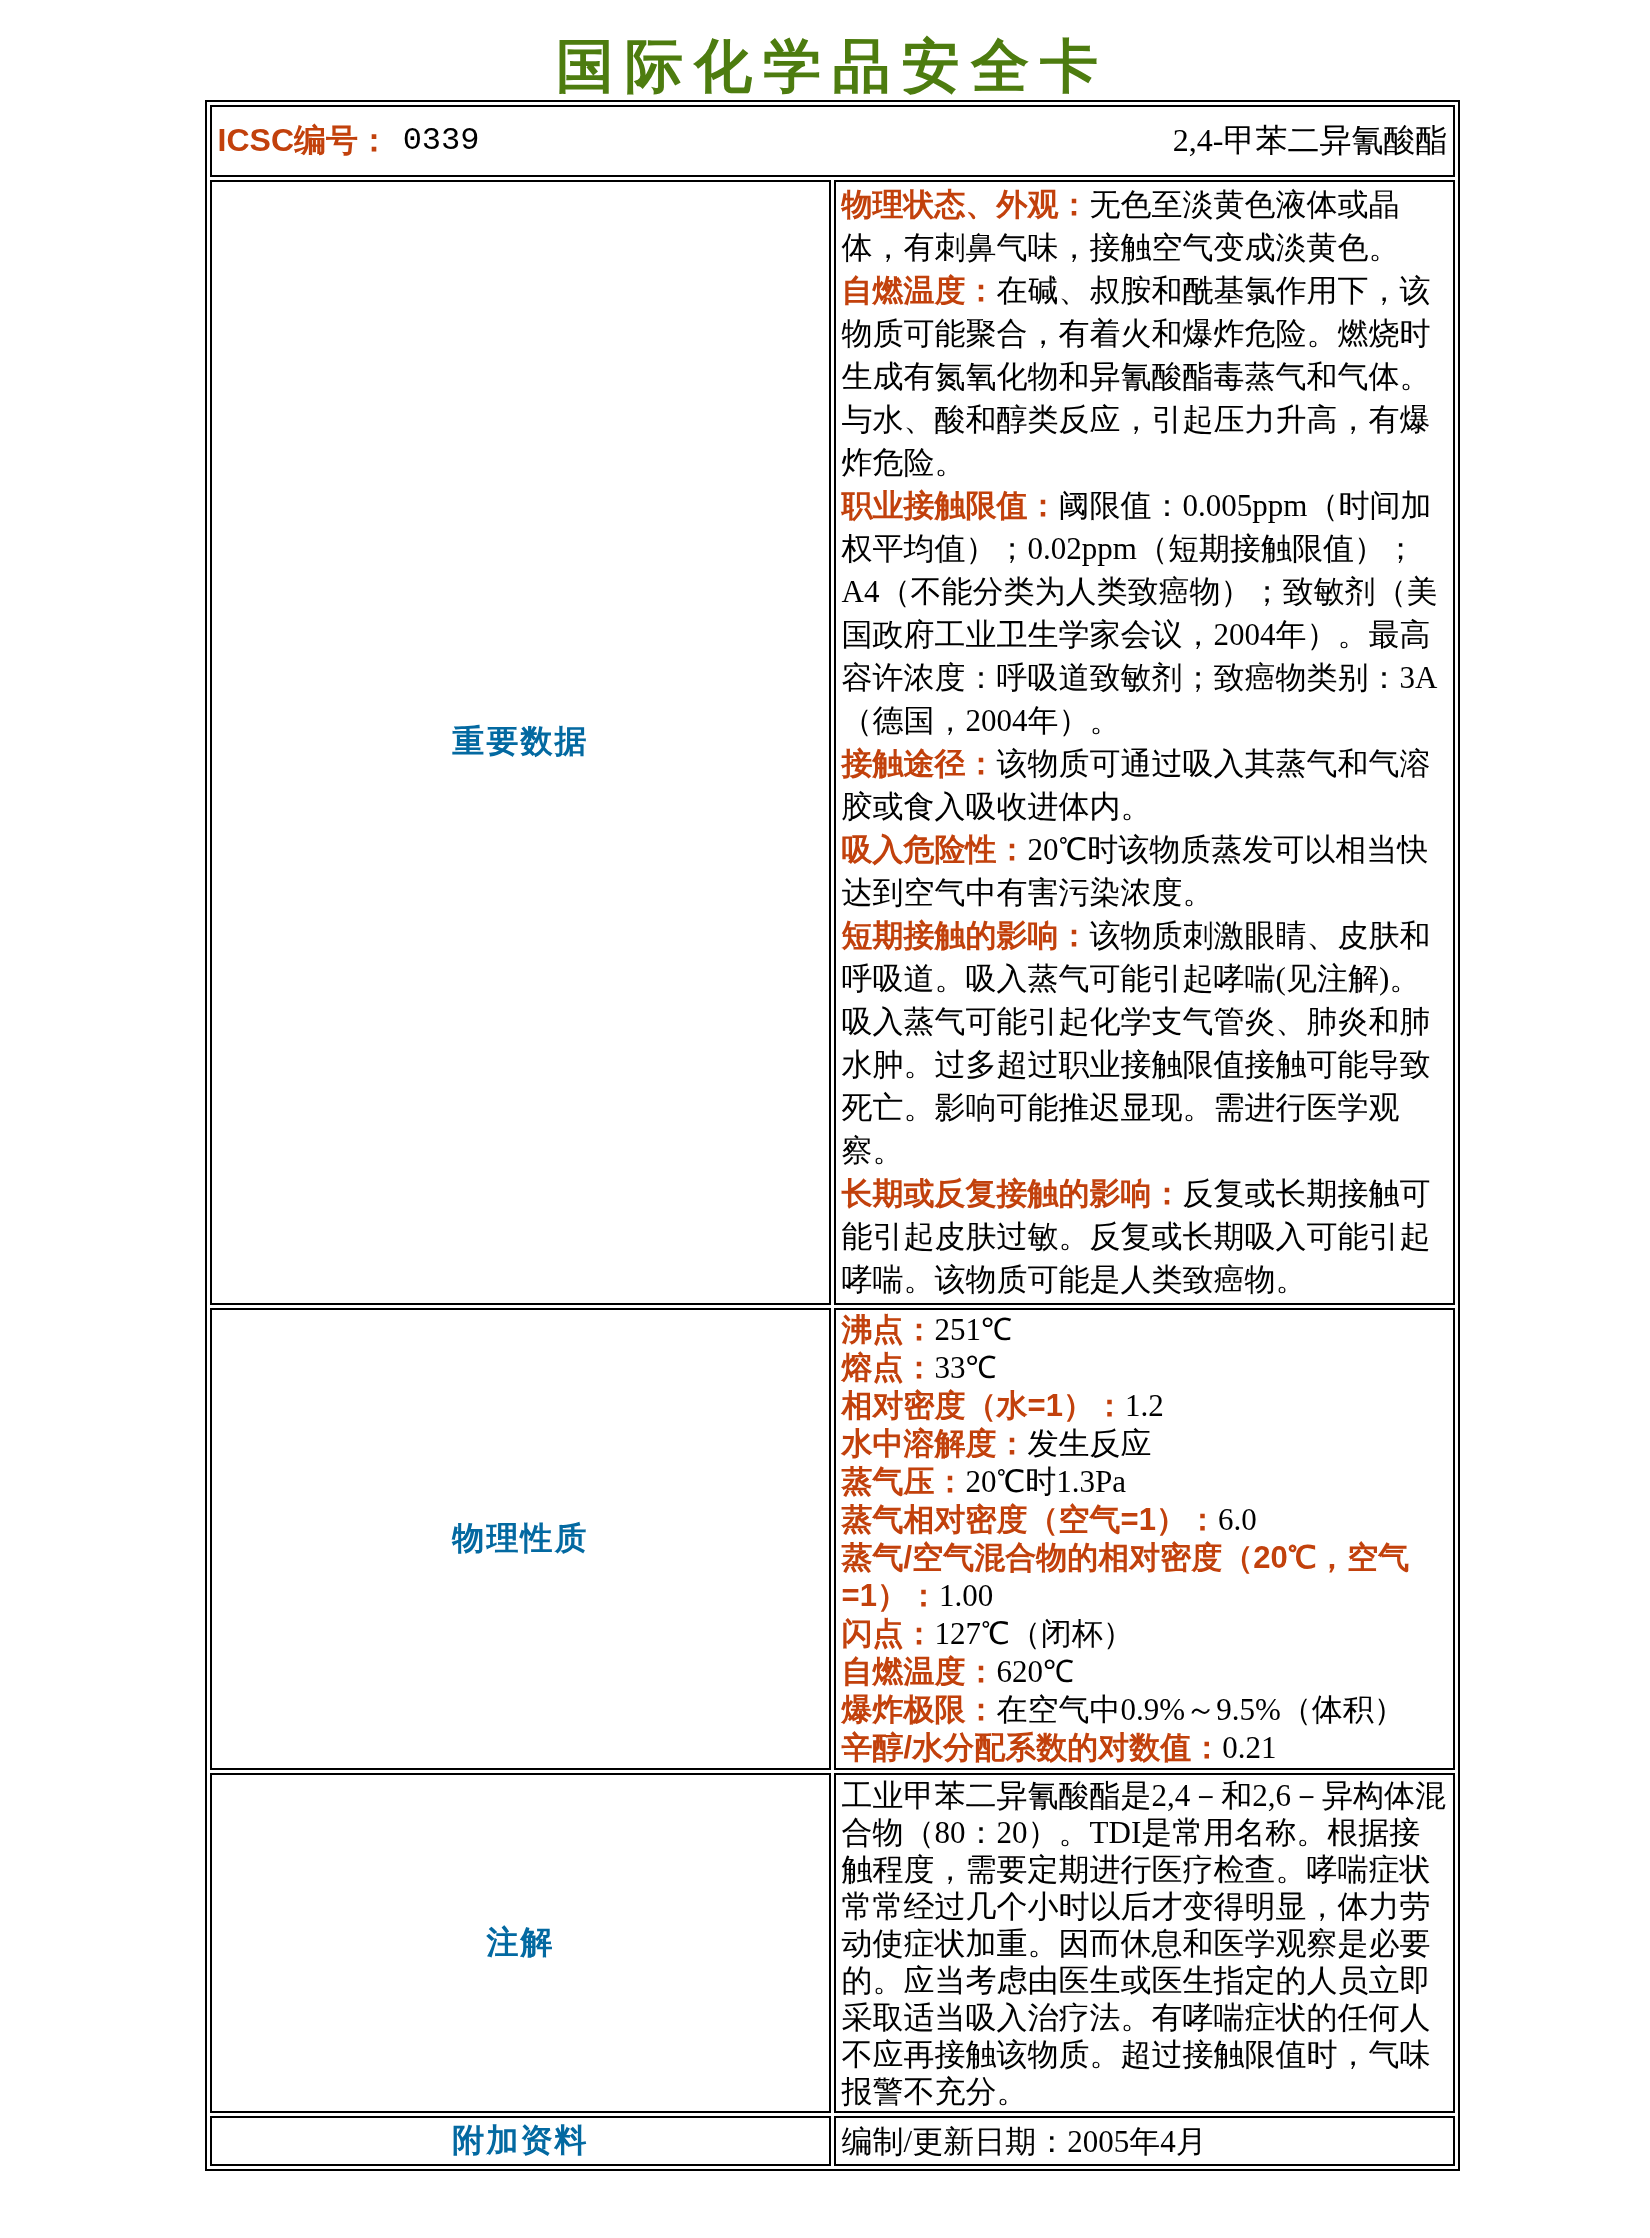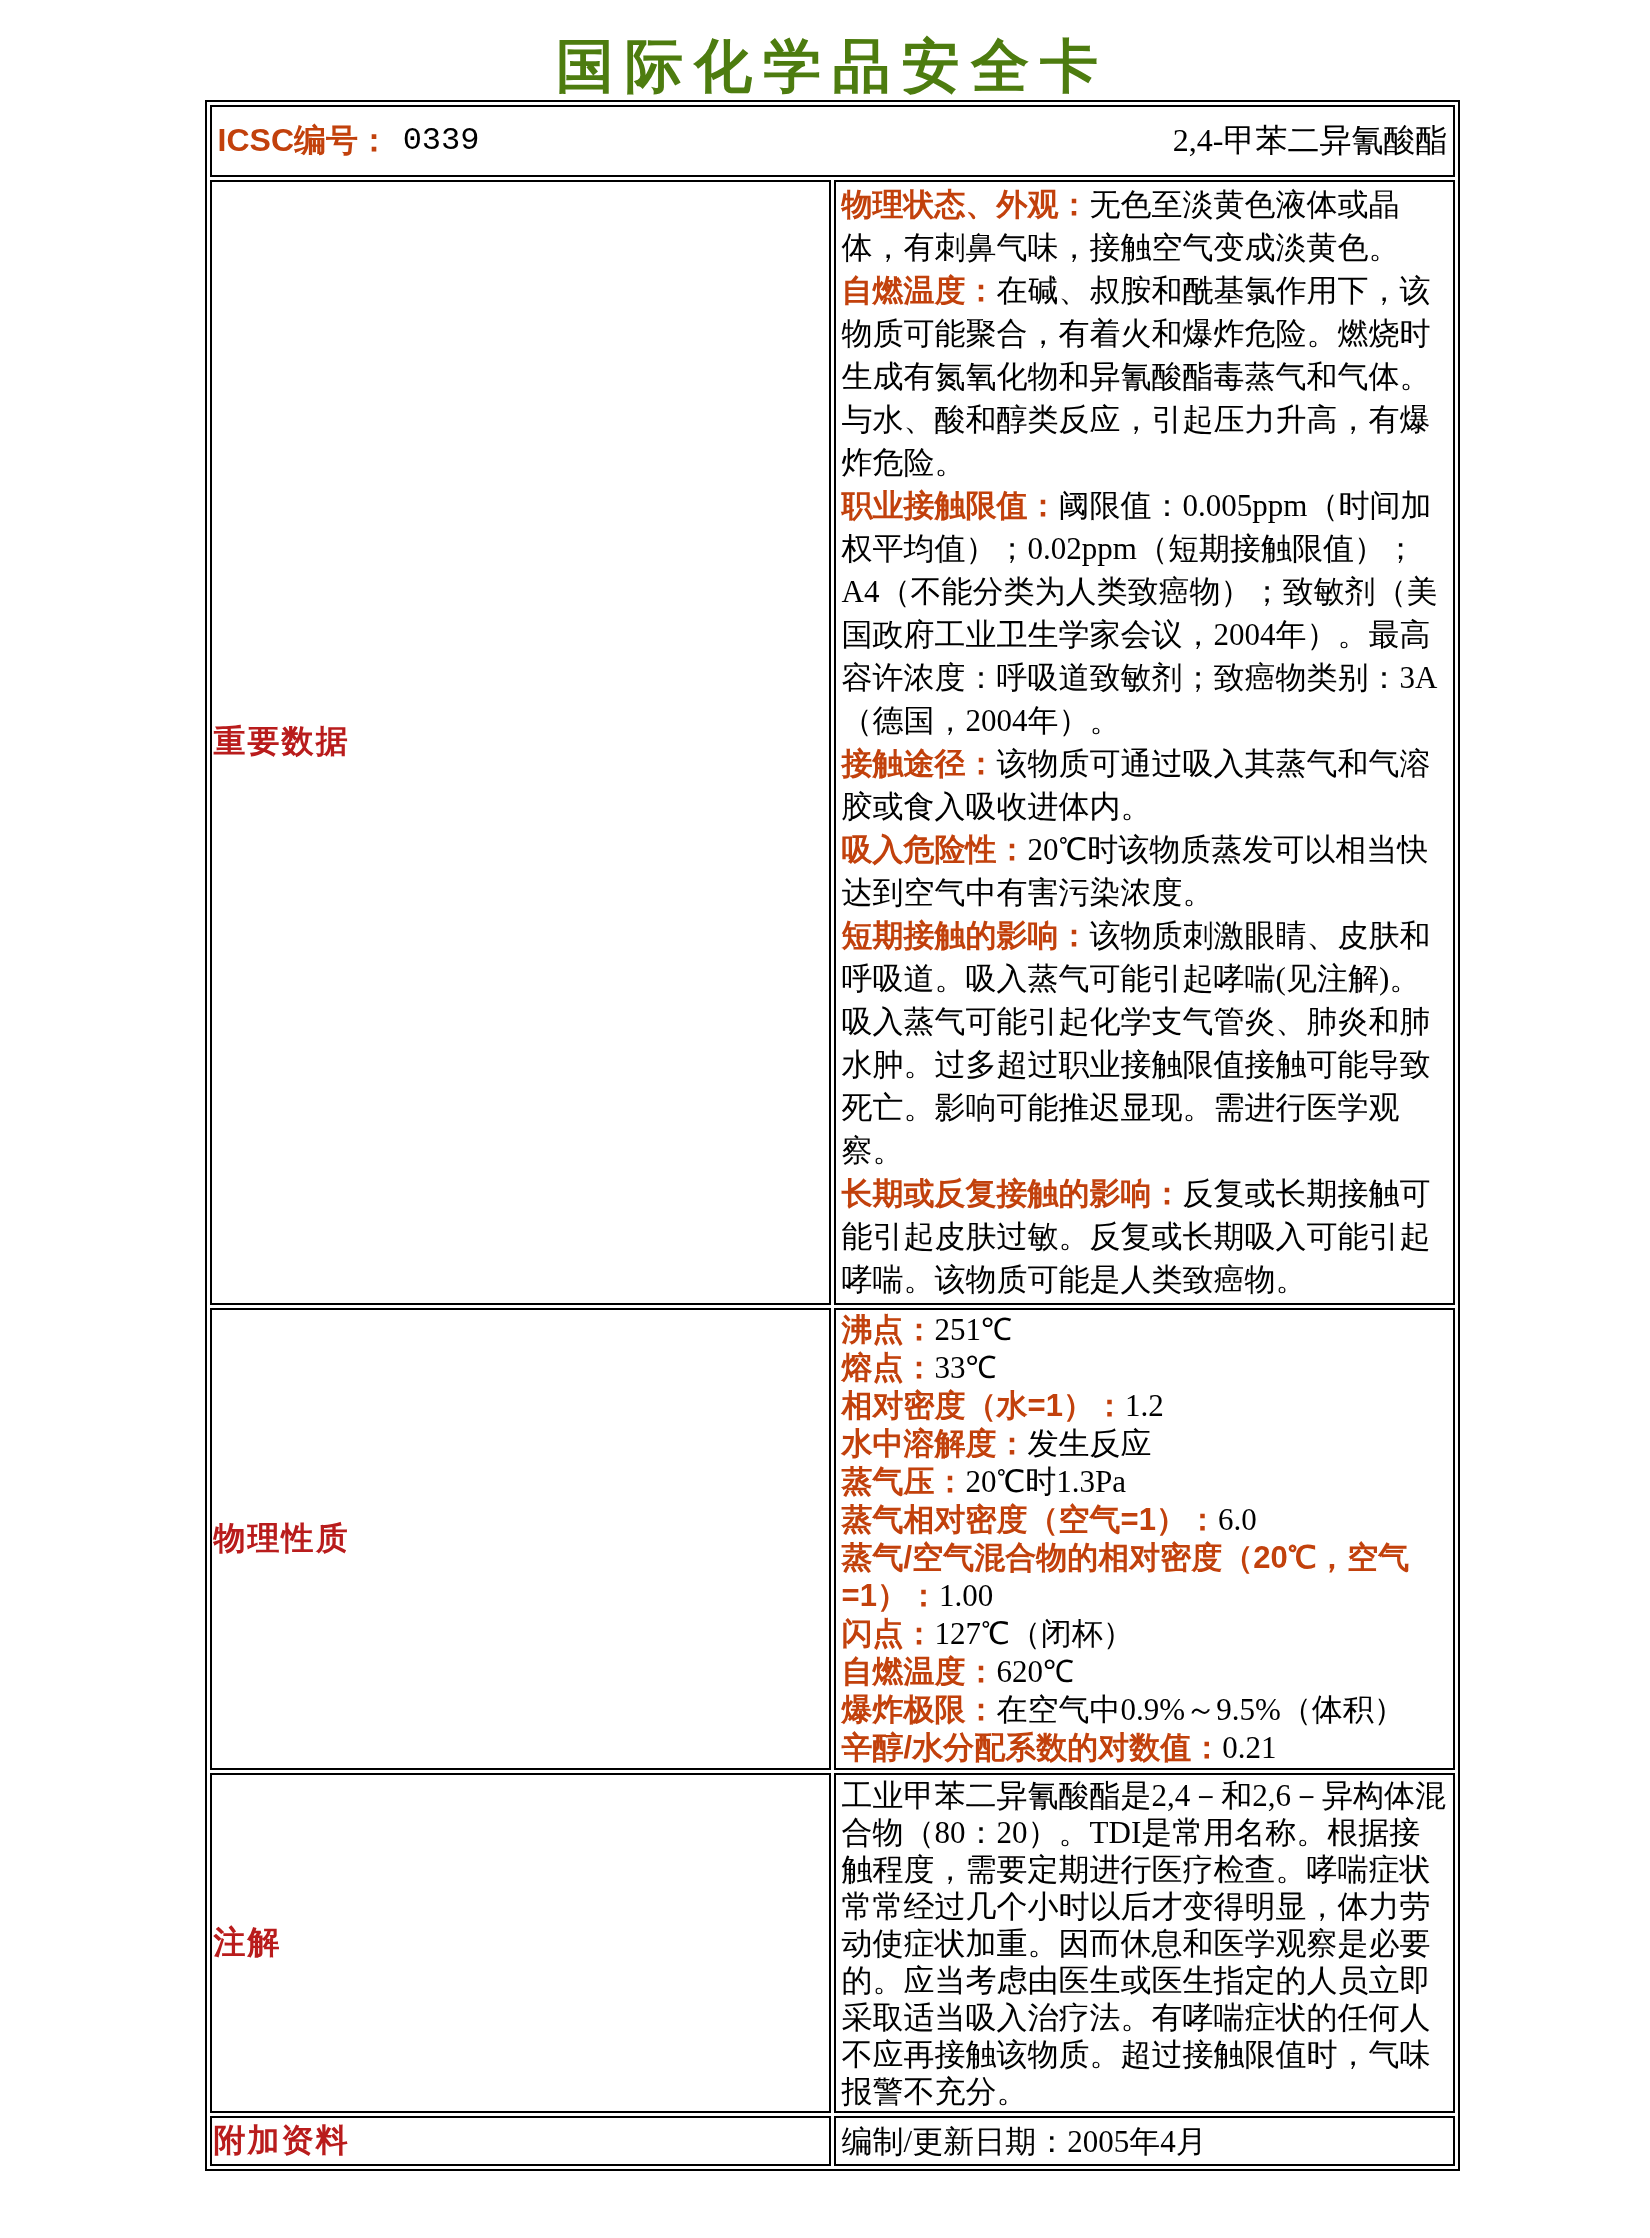--- a/index.html
+++ b/index.html
@@ -13,23 +13,23 @@
     text-align:center;font-size:58px;font-weight:bold;color:#4d7c0f;
     letter-spacing:11.2px;font-family:"Liberation Serif", serif;white-space:nowrap;
   }
   table.card{
     position:absolute;left:205px;top:100px;width:1255px;
     border-collapse:separate;border-spacing:3.5px;border:2.8px solid #000;background:#fff;
     table-layout:fixed;
   }
   td{border:2.8px solid #000;background:#fff;padding:1.4px 5.6px;vertical-align:middle;}
   td.label-cell{
-    width:170px;padding:0 1.4px;
+    width:170px;text-align:center;padding:0 1.4px;
     font-family:"Liberation Sans", sans-serif;font-weight:bold;
-    color:#b91c1c;font-size:32px;letter-spacing:2.1px;
+    color:#0369a1;font-size:32px;letter-spacing:2.1px;
   }
   td.content-cell{vertical-align:top;font-size:31px;line-height:43px;}
   td.phys{line-height:38px;}
   td.notes-cell{line-height:37px;}
   .para{margin:0;}
   .term{
     color:#c2410c;font-weight:bold;
     font-family:"Liberation Sans", sans-serif;
   }
   .hdr-flex{display:flex;justify-content:space-between;align-items:center;height:65px;font-size:32px;}

